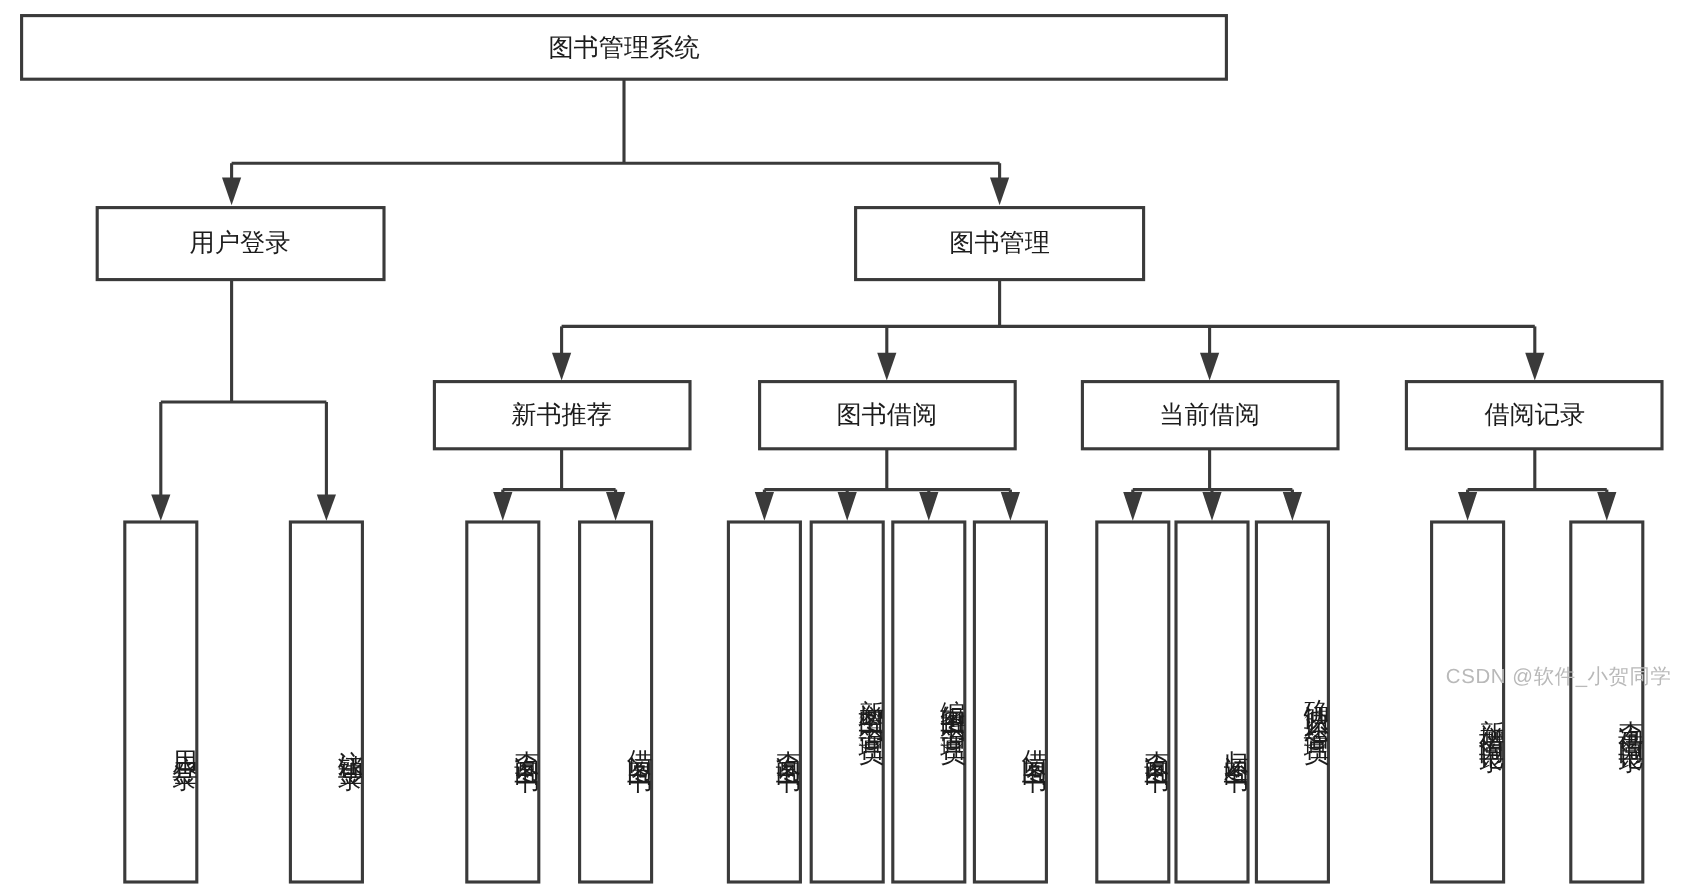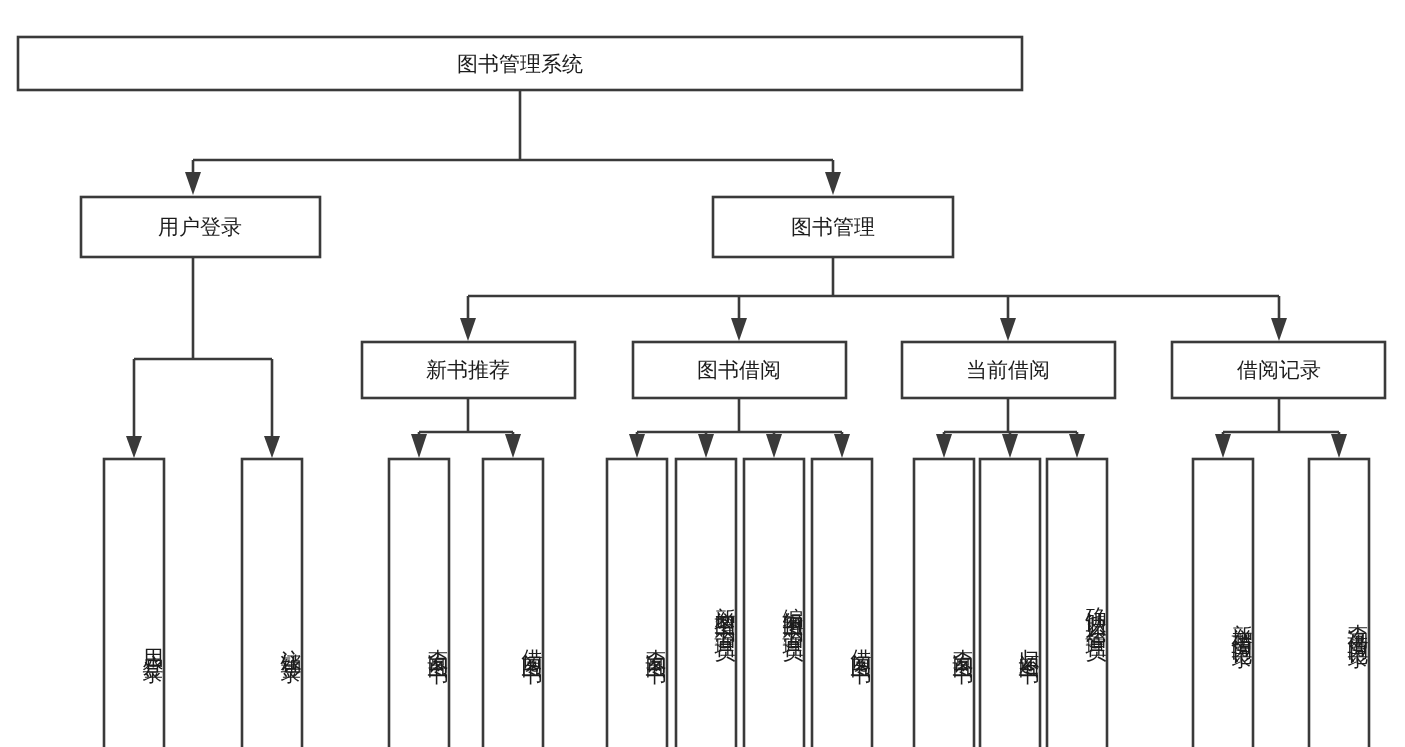--- a/index.html
+++ b/index.html
@@ -11,21 +11,20 @@
     width: 1405px;
     height: 747px;
     font-family: "Liberation Sans", "DejaVu Sans", sans-serif;
     overflow: hidden;
   }
   #diagram-root {
     position: relative;
     width: 1405px;
     height: 581px;
     background: #ffffff;
-    margin-top: 24px;
   }
   svg#diagram-svg {
     position: absolute;
     top: 0;
     left: 0;
     width: 1405px;
     height: 747px;
   }
   .node-box {
     fill: #ffffff;
@@ -223,13 +222,14 @@
   <div class="vlabel" style="left:744px; top:443px; width:60px; height:290px;">编辑图书（管理员）</div>
   <div class="vlabel" style="left:812px; top:500px; width:60px; height:235px;">借阅图书</div>
 
   <div class="vlabel" style="left:914px; top:500px; width:60px; height:235px;">查询图书</div>
   <div class="vlabel" style="left:980px; top:500px; width:60px; height:235px;">归还图书</div>
   <div class="vlabel" style="left:1047px; top:443px; width:60px; height:290px;">确认归还（管理员）</div>
 
   <div class="vlabel" style="left:1193px; top:462px; width:60px; height:272px;">新增借阅记录</div>
   <div class="vlabel" style="left:1309px; top:462px; width:60px; height:272px;">查询借阅记录</div>
 
+  <div class="watermark">CSDN @软件_小贺同学</div>
 </div>
 
 </body></html>

